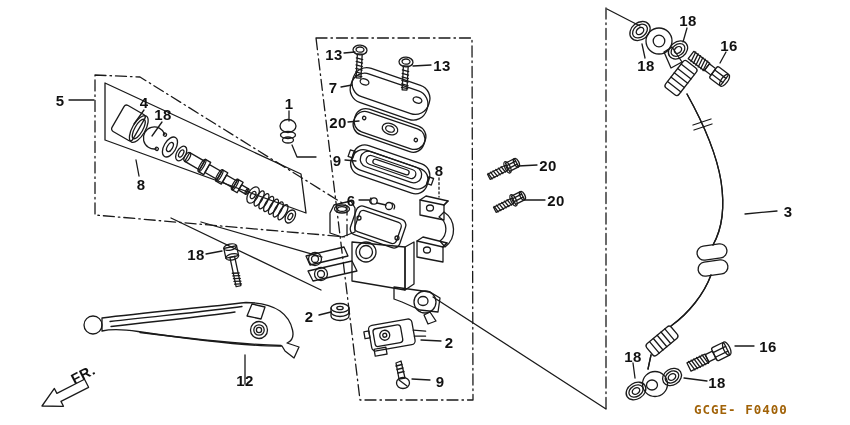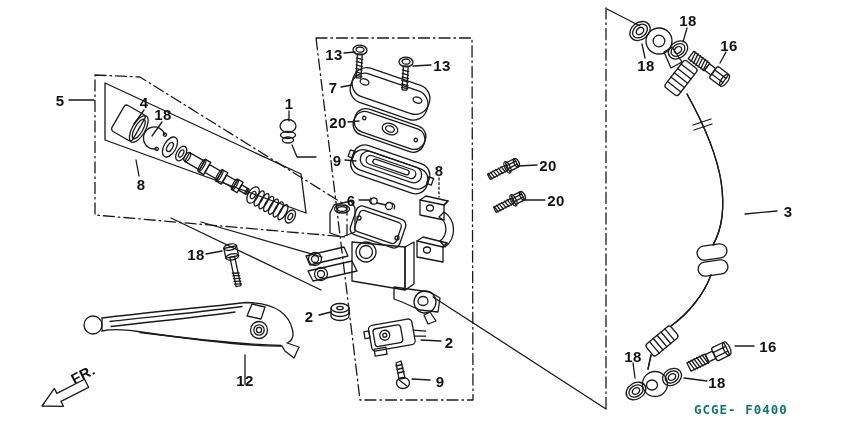--- a/index.html
+++ b/index.html
@@ -20,21 +20,21 @@
   .tube-i{stroke:#fff;stroke-width:10.4;}
   .pipe-o{stroke-width:10;}
   .pipe-i{stroke:#fff;stroke-width:7.6;}
   .neck-o{stroke-width:7;}
   .neck-i{stroke:#fff;stroke-width:4.6;}
   .ring2{stroke-width:2.6;}
   .blk{fill:#111;stroke:none;}
   .callout{position:absolute;transform:translate(-50%,-50%);font-size:15px;font-weight:bold;
            color:#111;letter-spacing:.3px;white-space:nowrap;}
   .code{position:absolute;left:694px;top:402px;font-family:"DejaVu Sans Mono",monospace;
-        font-size:12.5px;font-weight:bold;letter-spacing:1px;color:#0f766e;white-space:nowrap;}
+        font-size:12.5px;font-weight:bold;letter-spacing:1px;color:#a16207;white-space:nowrap;}
   .fr{position:absolute;left:72px;top:372px;font-size:14.5px;font-weight:bold;color:#111;
       transform:rotate(-27deg);transform-origin:left center;letter-spacing:.5px;}
 </style>
 </head>
 <body>
 
 <div class="stage">
 
 <svg class="art" width="850" height="425" viewBox="0 0 850 425">
 

